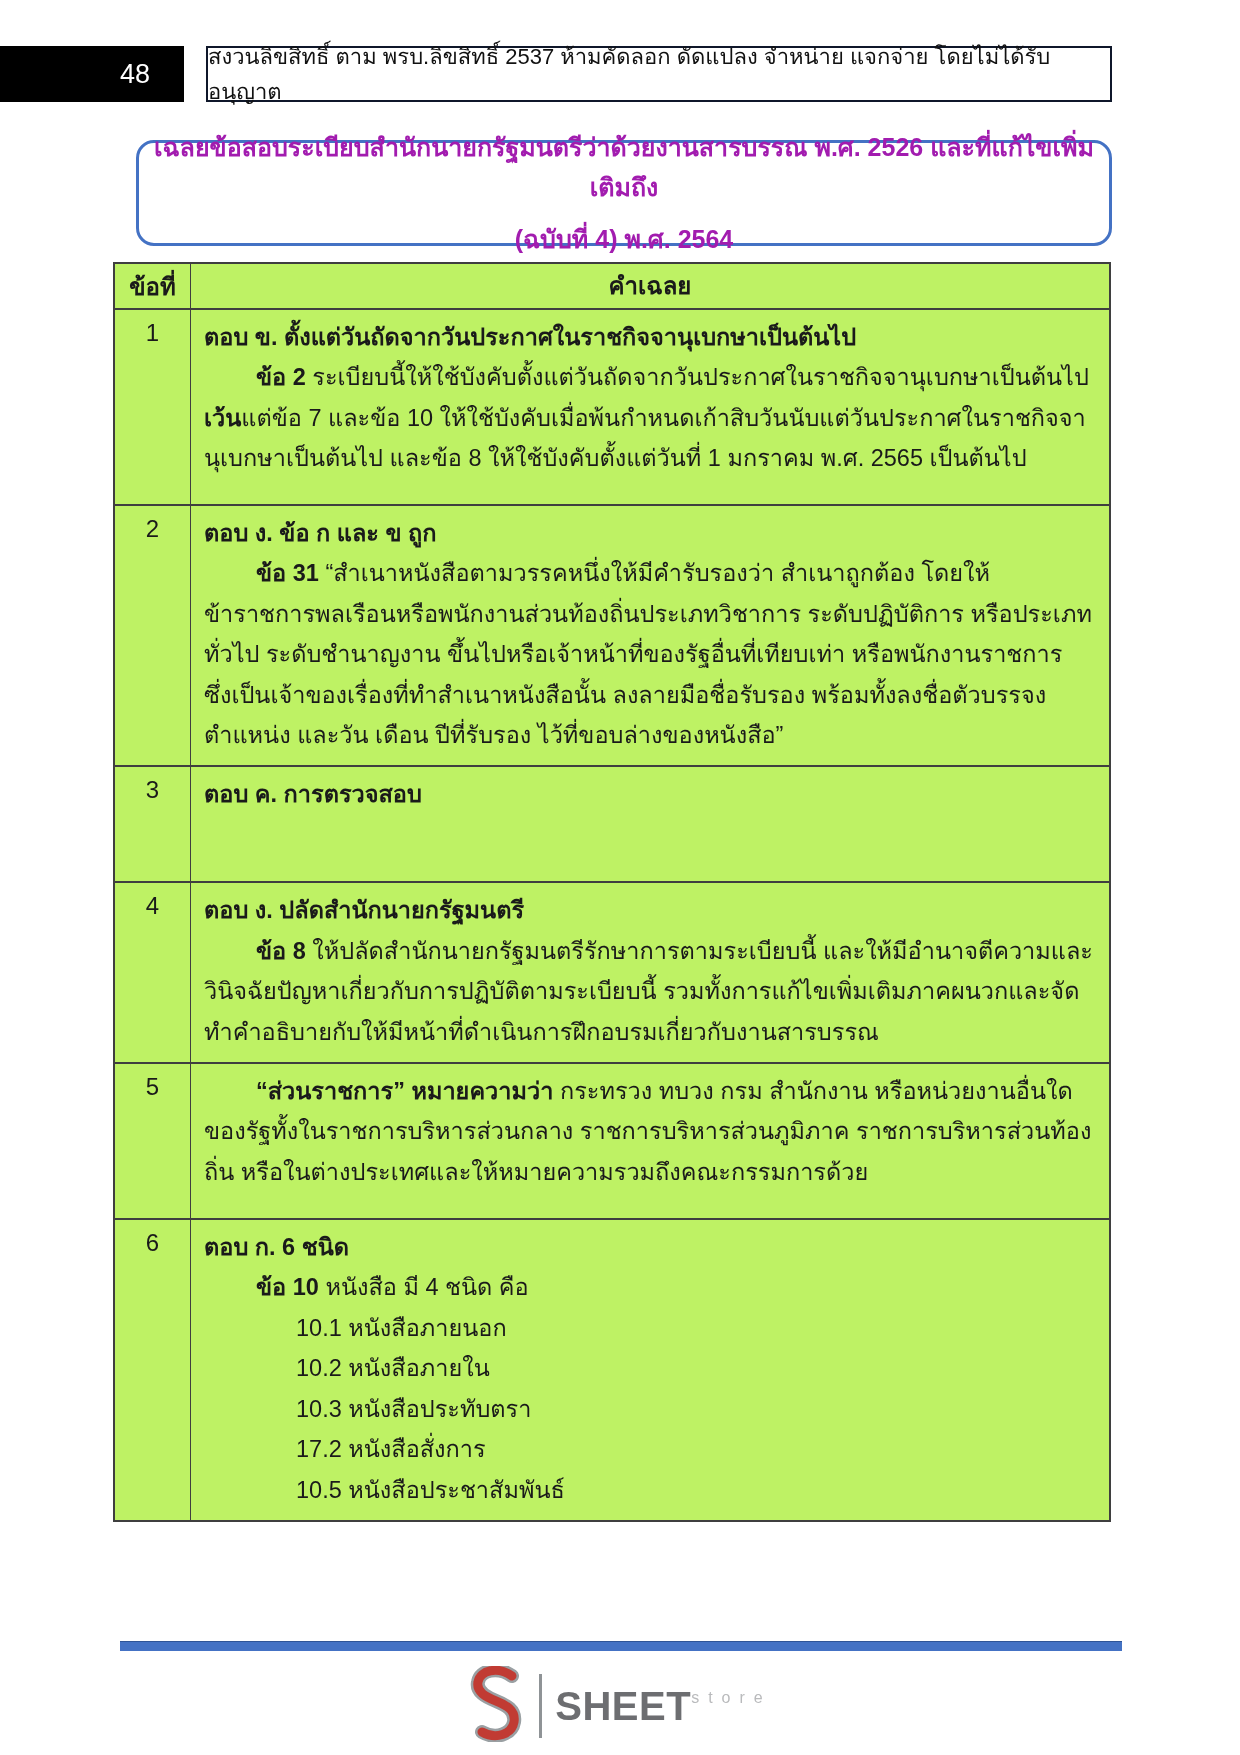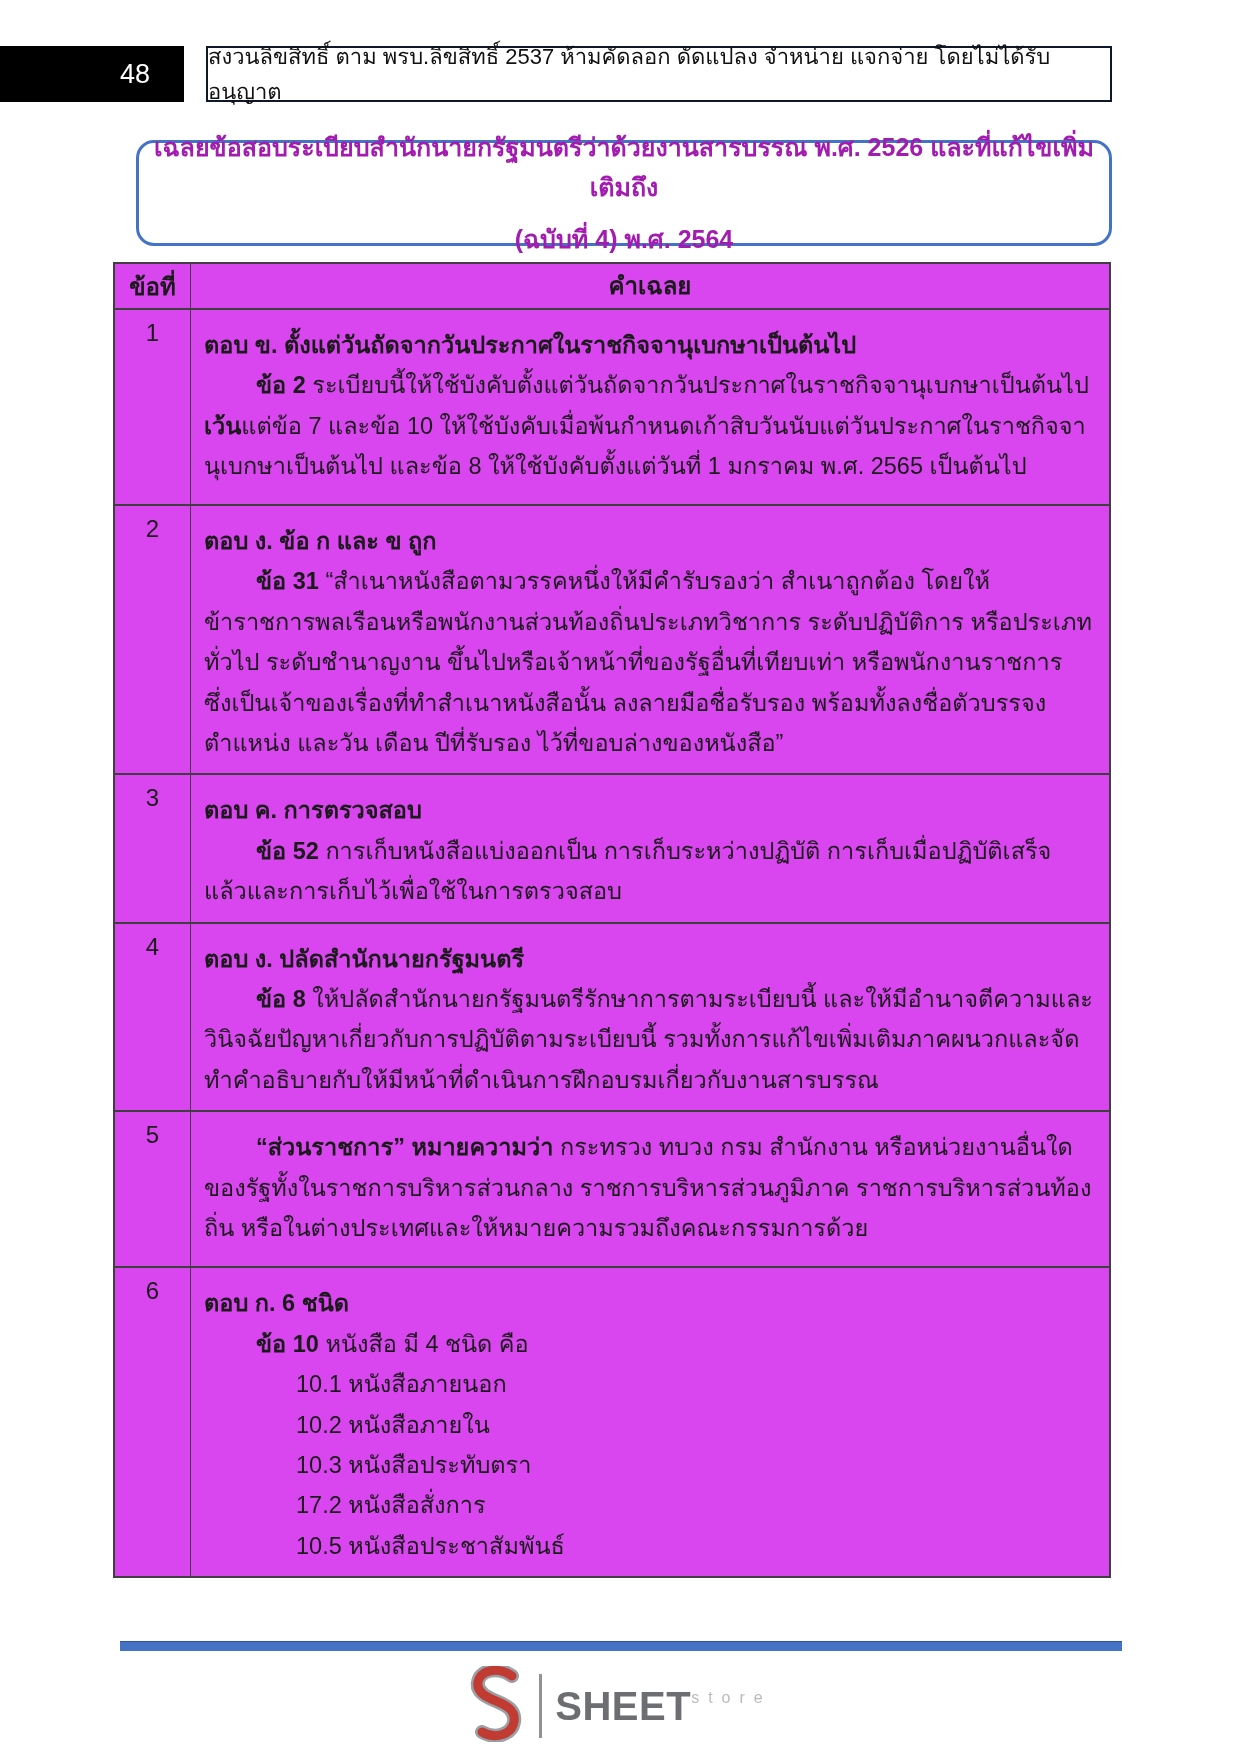--- a/index.html
+++ b/index.html
@@ -16,29 +16,29 @@
     font-size:22px; color:#111; }
 
   
   .title-box { position:absolute; left:136px; top:140px; width:976px; height:106px;
     border:3px solid #4472C4; border-radius:18px; background:#fff;
     display:flex; flex-direction:column; align-items:center; justify-content:center;
     gap:12px; font-weight:bold; font-size:25px; color:#a21caf; text-align:center; }
 
   
   .answer-table { position:absolute; left:113px; top:262px; width:998px;
-    border:2px solid #3f3f3f; background:#d946ef; }
+    border:2px solid #3f3f3f; background:#bef264; }
   .t-row { display:grid; grid-template-columns:76px 1fr; border-bottom:2px solid #3f3f3f; }
   .t-row:last-child { border-bottom:none; }
   .t-head { height:46px; }
   .cell-no { border-right:1.5px solid #3f3f3f; display:block; text-align:center;
     padding-top:9px; font-size:24px; }
   .t-head .cell-no, .t-head .cell-ans { display:flex; align-items:center; justify-content:center;
     font-weight:bold; font-size:24px; padding:0; }
-  .cell-ans { padding:15px 16px 10px 13px; font-size:23.5px; line-height:1.72; }
+  .cell-ans { padding:7px 16px 10px 13px; font-size:23.5px; line-height:1.72; }
   .ans-line { font-weight:bold; }
   .para { text-indent:52px; }
   .sub-item { margin-left:92px; }
   .r1 { min-height:196px; } .r2 { min-height:238px; } .r3 { min-height:116px; }
   .r4 { min-height:156px; } .r5 { min-height:156px; } .r6 { min-height:288px; }
 
   
   .footer-bar { position:absolute; left:120px; top:1641px; width:1002px; height:10px;
     background:#4472C4; border-top:1px solid #2f5597; }
   .logo-wrap { position:absolute; left:0; top:1660px; width:1240px; height:92px;
@@ -93,24 +93,20 @@
           <b>ข้อ 31</b>
           <span>“สำเนาหนังสือตามวรรคหนึ่งให้มีคำรับรองว่า สำเนาถูกต้อง โดยให้ข้าราชการพลเรือนหรือพนักงานส่วนท้องถิ่นประเภทวิชาการ ระดับปฏิบัติการ หรือประเภททั่วไป ระดับชำนาญงาน ขึ้นไปหรือเจ้าหน้าที่ของรัฐอื่นที่เทียบเท่า หรือพนักงานราชการ ซึ่งเป็นเจ้าของเรื่องที่ทำสำเนาหนังสือนั้น  ลงลายมือชื่อรับรอง พร้อมทั้งลงชื่อตัวบรรจง ตำแหน่ง และวัน เดือน ปีที่รับรอง ไว้ที่ขอบล่างของหนังสือ”</span>
         </div>
       </div>
     </div>
 
     <div class="t-row r3">
       <div class="cell-no">3</div>
       <div class="cell-ans">
         <div class="ans-line">ตอบ ค. การตรวจสอบ</div>
-        <div class="para">
-          <b>ข้อ 52</b>
-          <span>การเก็บหนังสือแบ่งออกเป็น การเก็บระหว่างปฏิบัติ การเก็บเมื่อปฏิบัติเสร็จแล้วและการเก็บไว้เพื่อใช้ในการตรวจสอบ</span>
-        </div>
       </div>
     </div>
 
     <div class="t-row r4">
       <div class="cell-no">4</div>
       <div class="cell-ans">
         <div class="ans-line">ตอบ ง. ปลัดสำนักนายกรัฐมนตรี</div>
         <div class="para">
           <b>ข้อ 8</b>
           <span>ให้ปลัดสำนักนายกรัฐมนตรีรักษาการตามระเบียบนี้ และให้มีอำนาจตีความและวินิจฉัยปัญหาเกี่ยวกับการปฏิบัติตามระเบียบนี้ รวมทั้งการแก้ไขเพิ่มเติมภาคผนวกและจัดทำคำอธิบายกับให้มีหน้าที่ดำเนินการฝึกอบรมเกี่ยวกับงานสารบรรณ</span>

